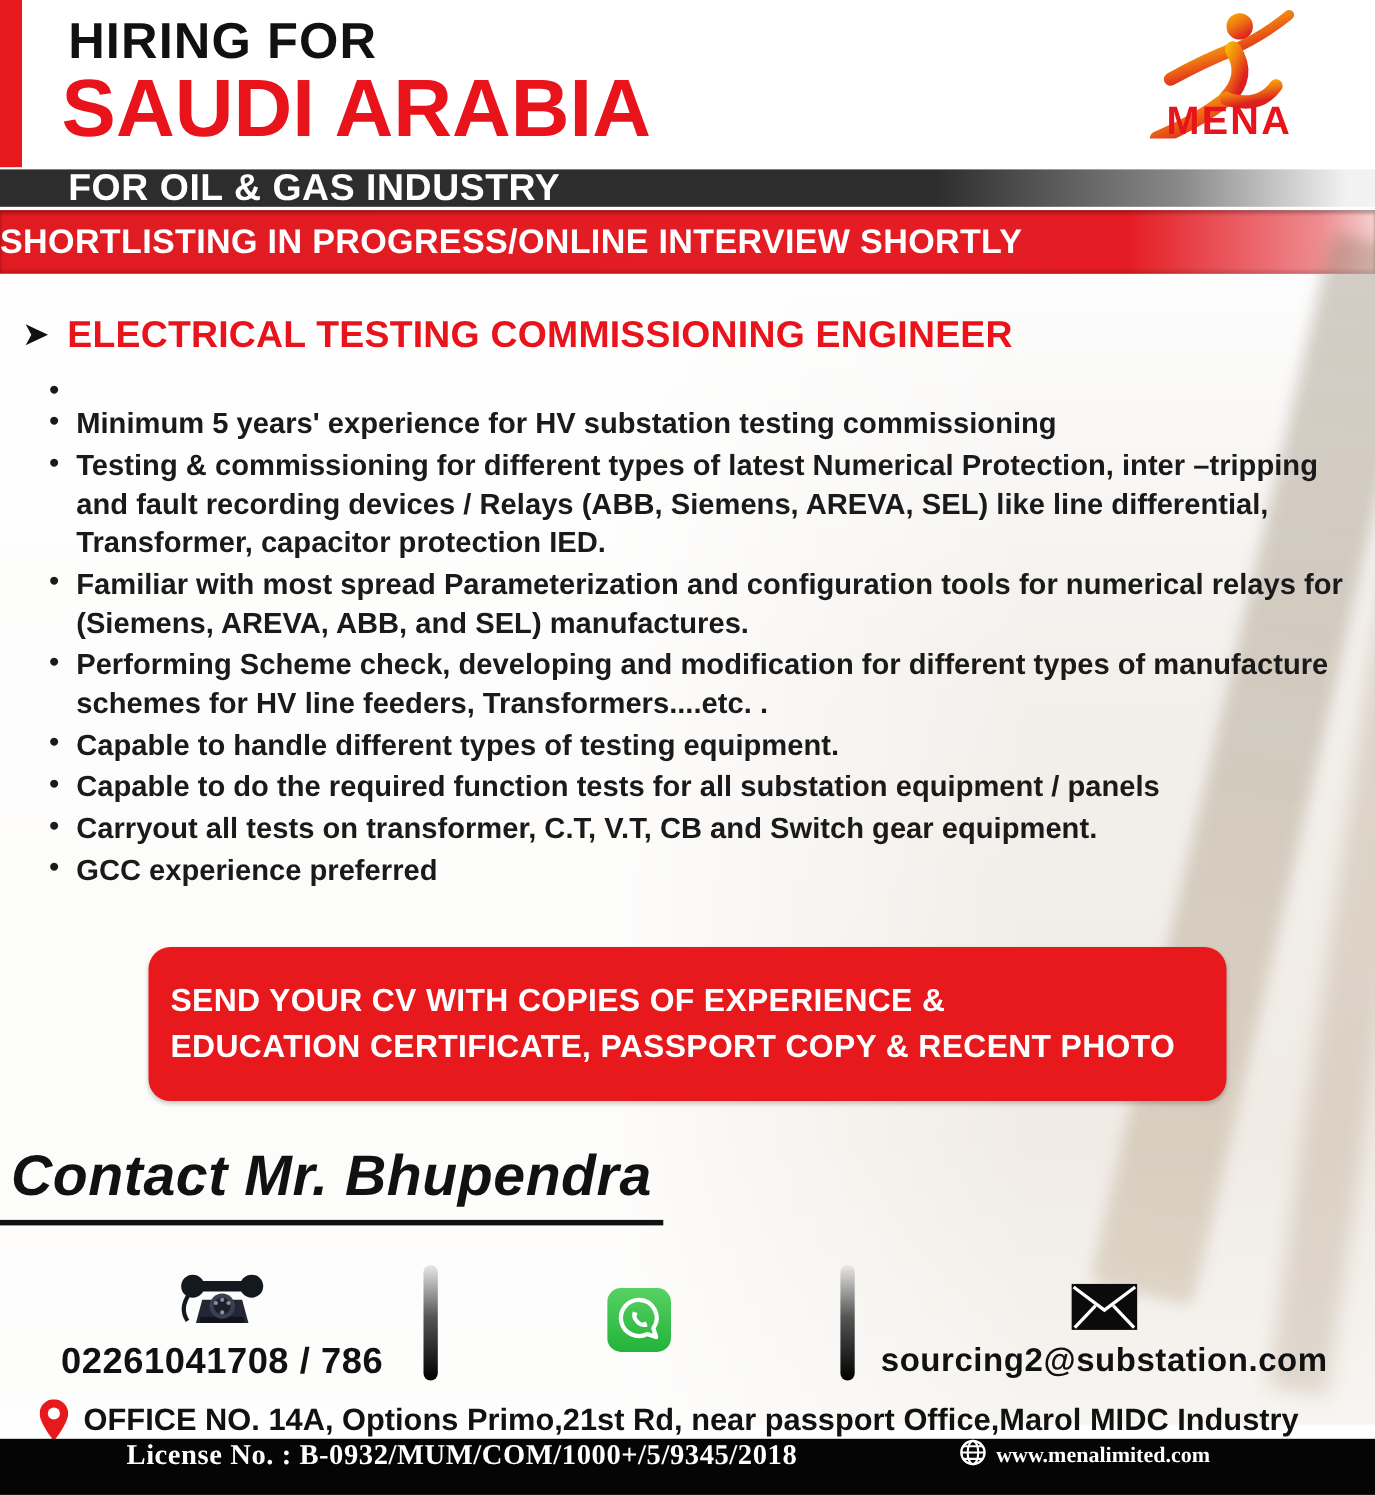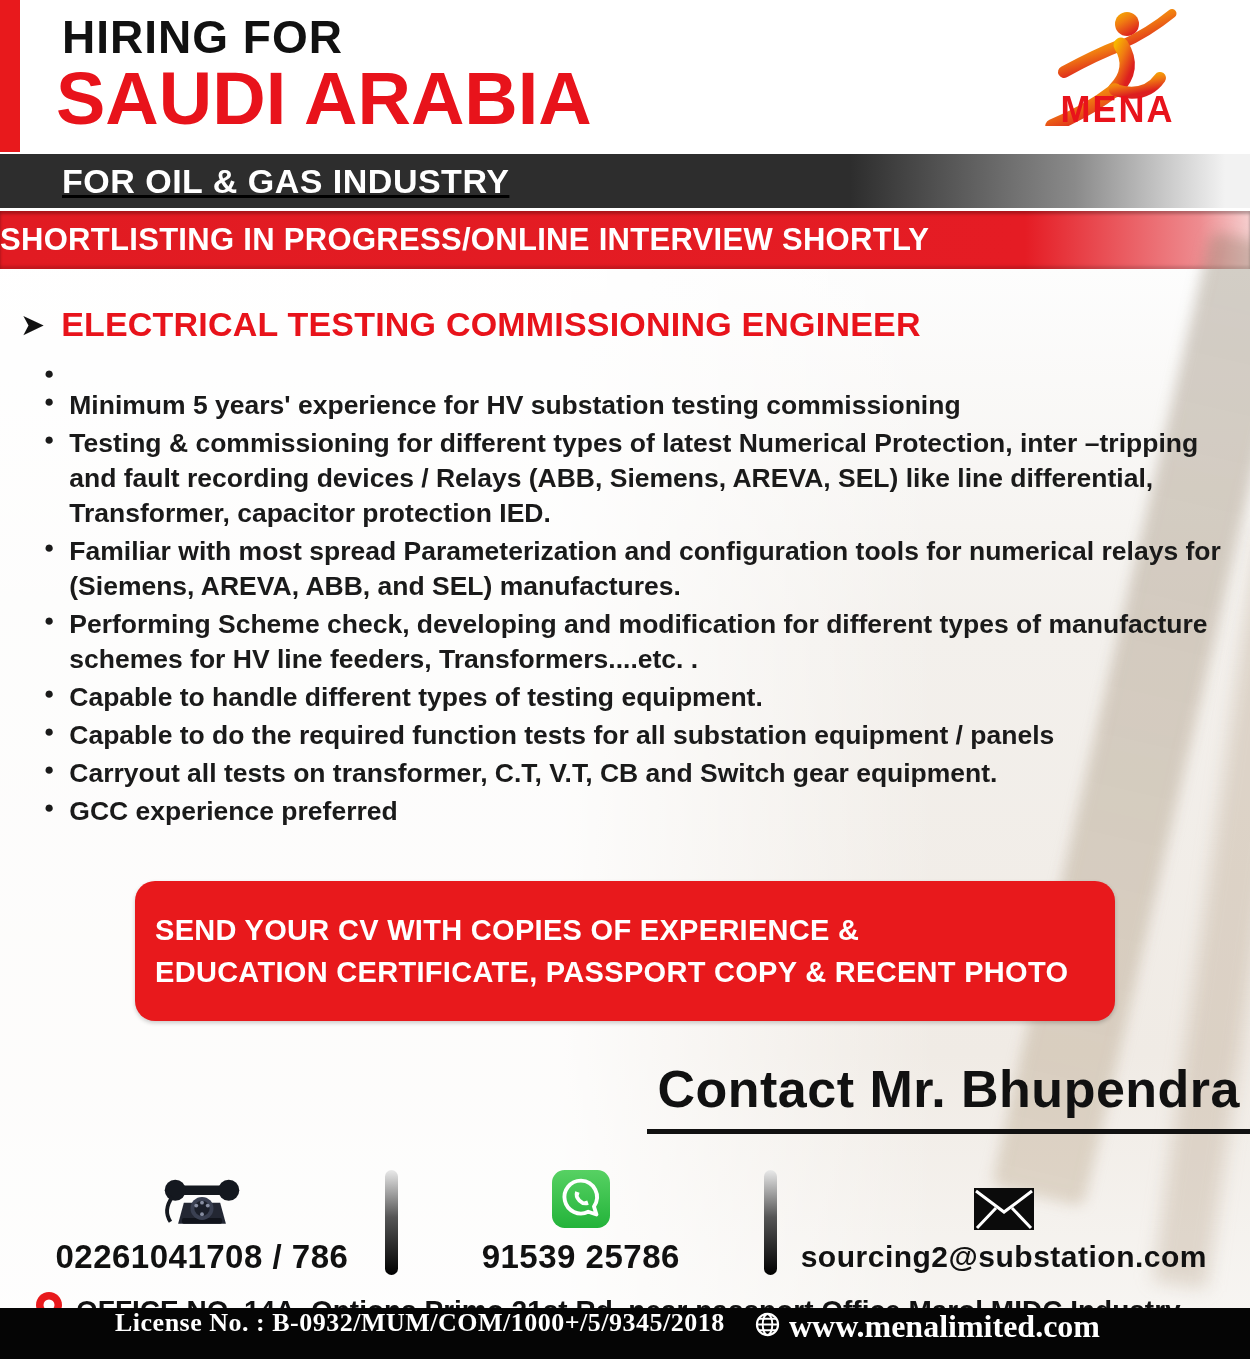--- a/index.html
+++ b/index.html
@@ -22,23 +22,23 @@
     position:absolute;left:56px;top:62px;
     font-size:74px;font-weight:800;color:#e8131b;letter-spacing:0px;line-height:1;
   }
   .logo{position:absolute;right:45px;top:6px;width:175px;height:140px;text-align:center;}
   .logo svg{display:block;margin:0 auto;}
   .logo-text{
     font-size:36px;font-weight:800;color:#e8131b;letter-spacing:2px;line-height:1;margin-top:-34px;
   }
   
   .industry-bar{
-    height:54px;margin-top:2px;
+    height:34px;margin-top:2px;
     background:linear-gradient(to right,#2d2d2d 0%,#2d2d2d 68%,#8a8a8a 86%,#f2f2f2 98%);
-    display:flex;align-items:center;text-decoration:underline;
+    display:flex;align-items:center;
   }
   .industry-bar span{color:#fff;font-size:34px;font-weight:800;padding-left:62px;letter-spacing:.5px;}
   .status-bar{
     height:58px;margin-top:3px;
     background:linear-gradient(to right,#e11b22 0%,#e51c24 82%,#ee8c90 96%,#f6cfcf 100%);
     box-shadow:inset 0 3px 3px rgba(0,0,0,.25), inset 0 -3px 3px rgba(0,0,0,.15);
     display:flex;align-items:center;
   }
   .status-bar span{color:#fff;font-size:31px;font-weight:800;letter-spacing:.3px;}
   
@@ -59,21 +59,21 @@
   .req-list .dot{flex:0 0 auto;font-size:17px;margin-top:3px;}
   
   .cv-box{
     width:940px;margin:52px auto 0 auto;
     background:#e8191c;border-radius:20px;
     padding:28px 20px;
     color:#fff;font-size:29px;font-weight:800;line-height:1.45;letter-spacing:.3px;
     box-shadow:0 2px 4px rgba(0,0,0,.2);
   }
   
-  .contact-heading-wrap{text-align:right;margin-top:38px;}
+  .contact-heading-wrap{text-align:left;margin-top:38px;font-style:italic;}
   .contact-heading{
     display:inline-block;font-size:52px;font-weight:800;color:#111;
     border-bottom:5px solid #111;padding:0 10px 10px 10px;letter-spacing:.5px;
   }
   .contact-row{display:flex;align-items:center;margin-top:26px;padding:0 25px;}
   .contact-col{flex:1;display:flex;flex-direction:column;align-items:center;justify-content:flex-start;gap:6px;}
   .contact-col.email-col{flex:1.25;}
   .contact-value{font-size:33px;font-weight:800;color:#111;letter-spacing:.5px;}
   .email-col .contact-value{font-size:30px;}
   .vdivider{width:13px;height:105px;margin:8px 6px 0 6px;border-radius:7px;
@@ -82,21 +82,21 @@
   
   .address-row{display:flex;gap:14px;padding:16px 30px 0 36px;align-items:flex-start;}
   .address-text{font-size:28px;font-weight:800;color:#111;line-height:1.35;max-width:1130px;}
   
   .footer{
     position:absolute;left:0;bottom:0;width:100%;height:51px;background:#050505;
     display:flex;align-items:flex-start;z-index:3;
     font-family:"Liberation Serif", serif;
   }
   .license{color:#fff;font-size:26px;font-weight:700;margin-left:115px;letter-spacing:.5px;}
-  .website{display:flex;align-items:center;gap:9px;margin-left:auto;margin-right:150px;color:#fff;font-size:32px;font-weight:700;}
+  .website{display:flex;align-items:center;gap:9px;margin-left:auto;margin-right:150px;color:#fff;font-size:20px;font-weight:700;}
 </style>
 </head>
 <body>
 
 <div class="poster">
 
   <div class="header">
     <div class="red-strip"></div>
     <div class="hiring-for">HIRING FOR</div>
     <div class="saudi">SAUDI ARABIA</div>
@@ -223,21 +223,20 @@
                     <stop offset="0" stop-color="#57d163"></stop>
                     <stop offset="1" stop-color="#23b33a"></stop>
                   </linearGradient>
                 </defs>
                 <rect x="0" y="0" width="60" height="60" rx="13" fill="url(#waGrad)"></rect>
                 <path d="M30,11 a17,17 0 1 0 7.5,32.2 L46,46 l-2.6,-8.2 A17,17 0 0 0 30,11 z" fill="none" stroke="#fff" stroke-width="4" stroke-linejoin="round"></path>
                 <path d="M24,22 q-2,6 3,11 q5,5 11,3 l-1.5,-4.5 l-3.5,1 q-4,-1.5 -5.5,-5.5 l1,-3.5 z" fill="#fff"></path>
               </svg>
             </span>
           </div>
-          <div class="contact-value">91539 25786</div>
         </div>
 
         <div class="vdivider"></div>
 
         <div class="contact-col email-col">
           <div class="icon-slot">
             <span>
               <svg width="60" height="42" viewBox="0 0 60 42">
                 <rect x="0" y="0" width="60" height="42" fill="#0b0b0b"></rect>
                 <path d="M2,3 L30,24 L58,3" stroke="#fff" stroke-width="3" fill="none"></path>

